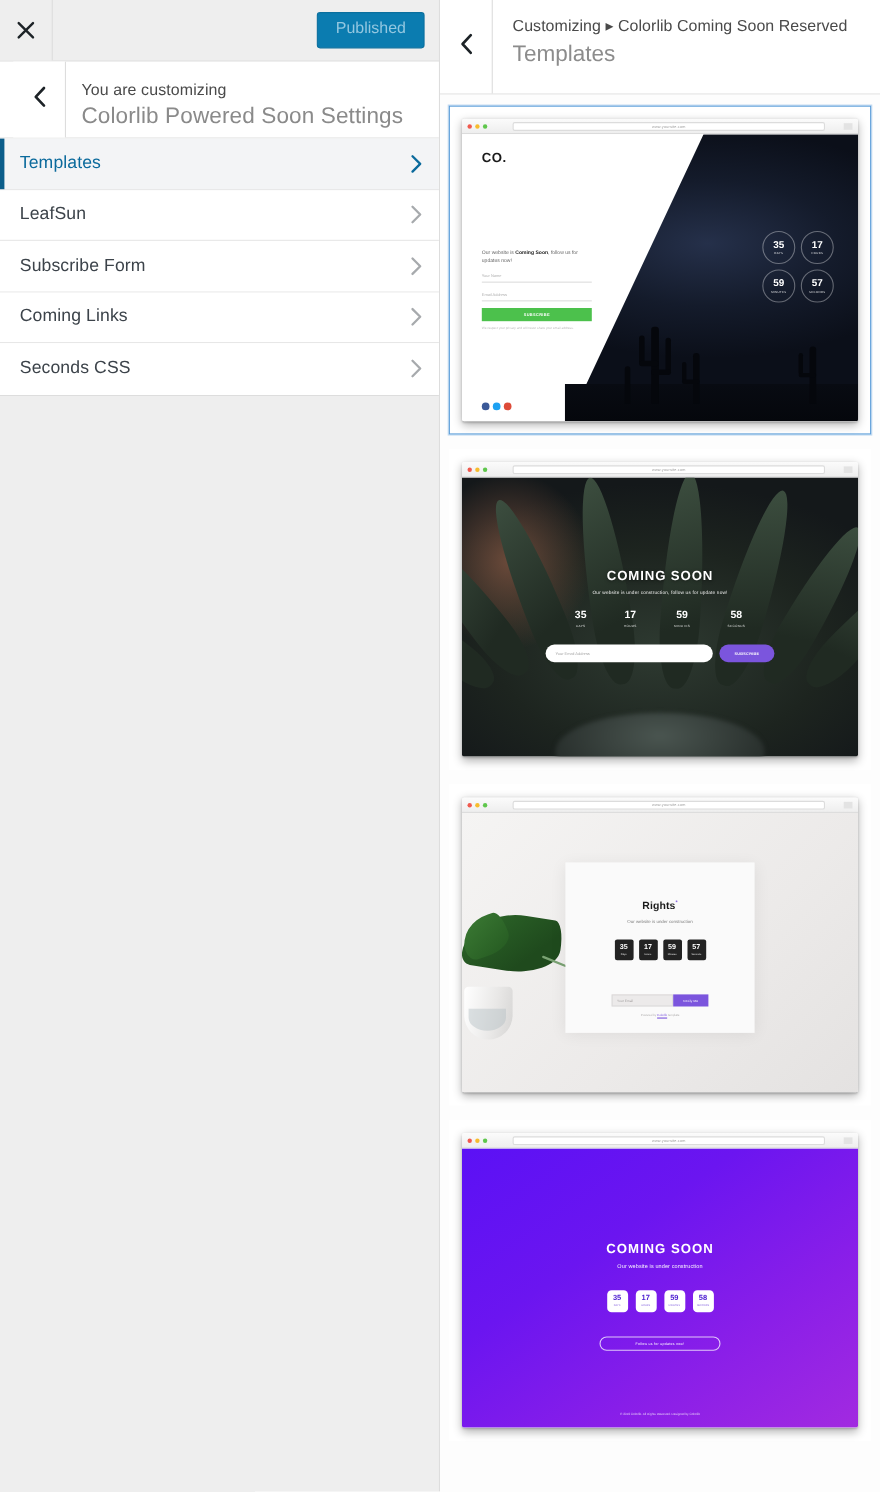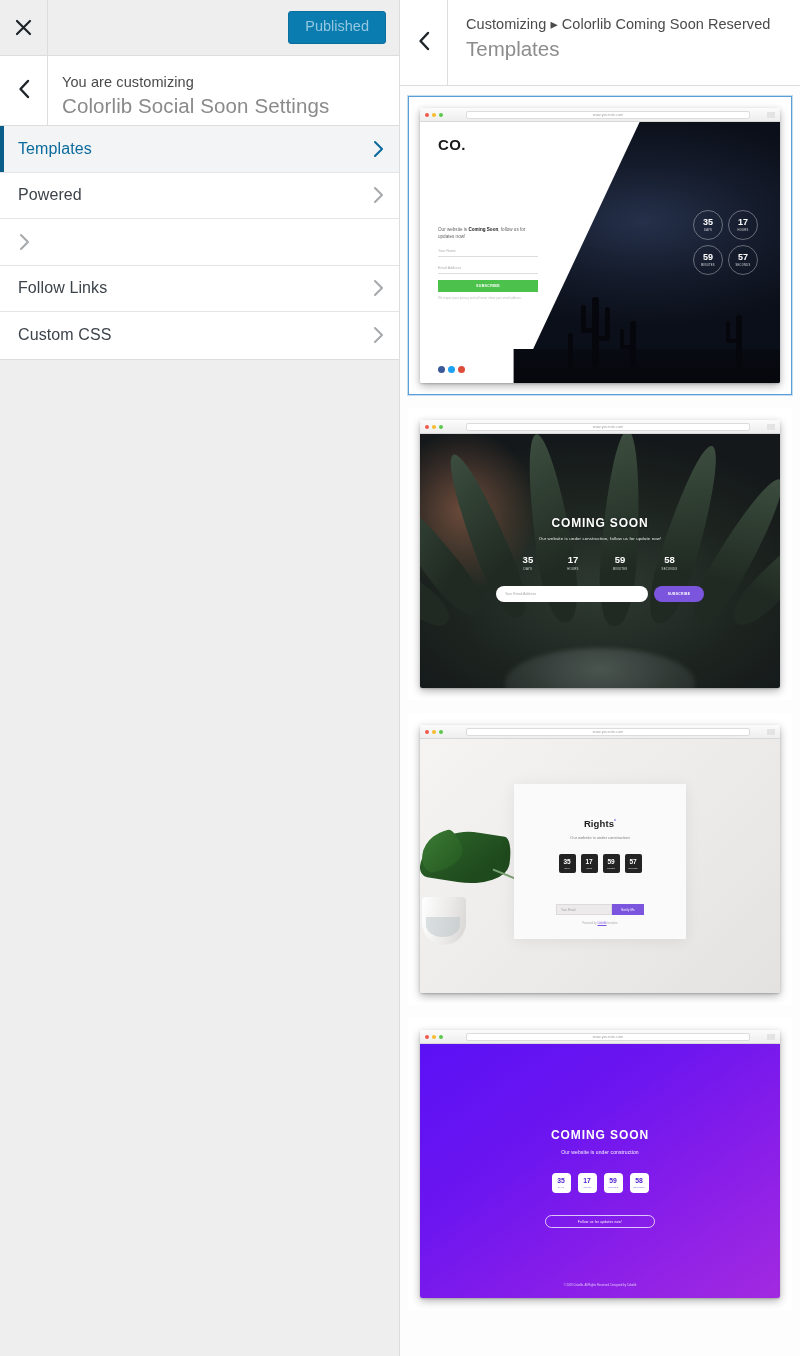--- a/index.html
+++ b/index.html
@@ -66,20 +66,21 @@
     font-family: "Liberation Sans", sans-serif;
   }
 
   .cz-header {
     height: 70px;
     background: #ffffff;
     border-bottom: 1px solid #dddddd;
     display: flex;
     align-items: stretch;
     flex: none;
+    padding-left: 12px;
   }
   .cz-back {
     width: 48px;
     border-right: 1px solid #dddddd;
     display: flex;
     align-items: center;
     justify-content: center;
     cursor: pointer;
     background: #ffffff;
   }
@@ -266,21 +267,21 @@
     background: #05070c;
     border-radius: 3px 3px 0 0;
   }
   .cactus-arm {
     position: absolute;
     background: #05070c;
     border-radius: 3px;
   }
   .v1-logo {
     position: absolute; left: 18px; top: 14px;
-    font-size: 15px; font-weight: bold; color: #1a1a1a;
+    font-size: 12px; font-weight: bold; color: #1a1a1a;
     letter-spacing: 0.4px;
   }
   .v1-copy {
     position: absolute; left: 18px; top: 104px; width: 100px;
   }
   .v1-tagline {
     font-size: 4.6px; color: #666666; line-height: 1.55;
   }
   .v1-tagline b { color: #1a1a1a; }
   .v1-input {
@@ -503,63 +504,64 @@
     <div class="cz-header">
       <div class="cz-back">
         <span>
           <svg width="14" height="20" viewBox="0 0 14 20">
             <path d="M11 2 L3.5 10 L11 18" stroke="#1d2327" stroke-width="2.4" fill="none" stroke-linecap="round" stroke-linejoin="round"></path>
           </svg>
         </span>
       </div>
       <div class="cz-titlebox">
         <div class="cz-eyebrow">You are customizing</div>
-        <div class="cz-sitetitle">Colorlib Social Soon Settings</div>
+        <div class="cz-sitetitle">Colorlib Powered Soon Settings</div>
       </div>
     </div>
 
     <nav class="cz-sections">
 
       <div class="cz-item active">
         <span class="cz-item-label">Templates</span>
         <span class="cz-chev">
           <svg width="13" height="18" viewBox="0 0 13 18">
             <path d="M3 2 L10 9 L3 16" stroke="#0b6a9c" stroke-width="2.1" fill="none" stroke-linecap="round" stroke-linejoin="round"></path>
           </svg>
         </span>
       </div>
 
       <div class="cz-item">
-        <span class="cz-item-label">Powered</span>
+        <span class="cz-item-label">LeafSun</span>
         <span class="cz-chev">
           <svg width="13" height="18" viewBox="0 0 13 18">
             <path d="M3 2 L10 9 L3 16" stroke="#a7aaad" stroke-width="2.1" fill="none" stroke-linecap="round" stroke-linejoin="round"></path>
           </svg>
         </span>
       </div>
 
       <div class="cz-item">
+        <span class="cz-item-label">Subscribe Form</span>
         <span class="cz-chev">
           <svg width="13" height="18" viewBox="0 0 13 18">
             <path d="M3 2 L10 9 L3 16" stroke="#a7aaad" stroke-width="2.1" fill="none" stroke-linecap="round" stroke-linejoin="round"></path>
           </svg>
         </span>
       </div>
 
       <div class="cz-item">
-        <span class="cz-item-label">Follow Links</span>
+        <span class="cz-item-label">Coming Links</span>
         <span class="cz-chev">
           <svg width="13" height="18" viewBox="0 0 13 18">
             <path d="M3 2 L10 9 L3 16" stroke="#a7aaad" stroke-width="2.1" fill="none" stroke-linecap="round" stroke-linejoin="round"></path>
           </svg>
         </span>
       </div>
 
       <div class="cz-item">
-        <span class="cz-item-label">Custom CSS</span>
+        <span class="cz-item-label">Seconds CSS</span>
         <span class="cz-chev">
           <svg width="13" height="18" viewBox="0 0 13 18">
             <path d="M3 2 L10 9 L3 16" stroke="#a7aaad" stroke-width="2.1" fill="none" stroke-linecap="round" stroke-linejoin="round"></path>
           </svg>
         </span>
       </div>
 
     </nav>
 
     <div class="cz-filler"></div>

